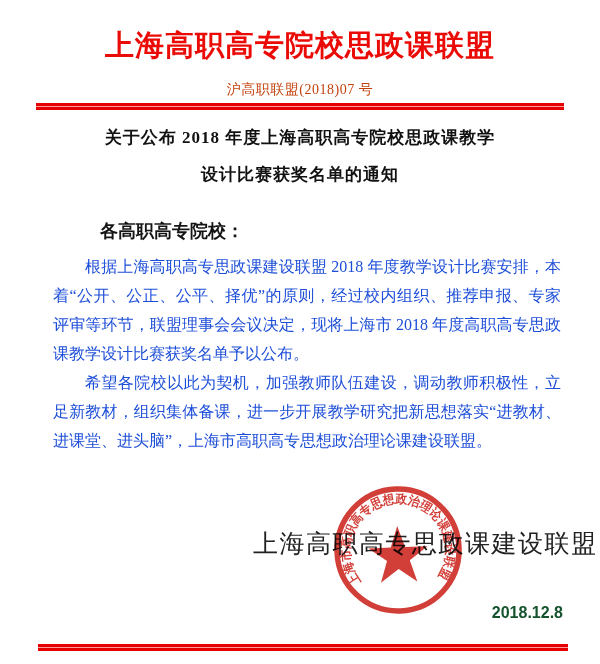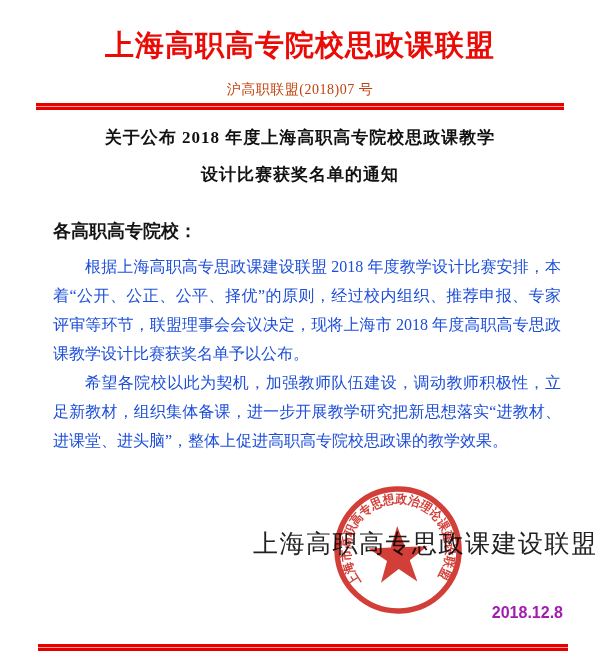--- a/index.html
+++ b/index.html
@@ -62,20 +62,21 @@
     position: absolute;
     top: 218px; left: 53px; width: 508px;
     color: #1d1d1d;
   }
   .salutation {
     font-weight: 700;
     font-size: 18px;
     line-height: 26px;
     margin-bottom: 8px;
     color: #141414;
+    margin-left: 47px;
   }
   .body-para {
     font-size: 16px;
     line-height: 29px;
     text-align: justify;
     text-indent: 2em;
     color: #1d4ed8;
   }
 
   .signature {
@@ -97,21 +98,21 @@
     opacity: 0.93;
     transform: rotate(-2deg);
   }
 
   .date {
     position: absolute;
     top: 604px; right: 37px;
     font-family: "Liberation Sans", "DejaVu Sans", sans-serif;
     font-weight: 700;
     font-size: 16px;
-    color: #a21caf;
+    color: #14532d;
     z-index: 3;
     text-align: right;
   }
 </style>
 </head>
 <body>
 
 <div class="page">
 
   <div class="org-title">上海高职高专院校思政课联盟</div>
@@ -121,21 +122,21 @@
   <div class="rule rule-top"></div>
 
   <div class="doc-title">
     <div>关于公布 2018 年度上海高职高专院校思政课教学</div>
     <div>设计比赛获奖名单的通知</div>
   </div>
 
   <div class="content">
     <div class="salutation">各高职高专院校：</div>
     <p class="body-para">根据上海高职高专思政课建设联盟 2018 年度教学设计比赛安排，本着“公开、公正、公平、择优”的原则，经过校内组织、推荐申报、专家评审等环节，联盟理事会会议决定，现将上海市 2018 年度高职高专思政课教学设计比赛获奖名单予以公布。</p>
-    <p class="body-para">希望各院校以此为契机，加强教师队伍建设，调动教师积极性，立足新教材，组织集体备课，进一步开展教学研究把新思想落实“进教材、进课堂、进头脑”，整体上促进高职高专院校思政课的教学效果。</p>
+    <p class="body-para">希望各院校以此为契机，加强教师队伍建设，调动教师积极性，立足新教材，组织集体备课，进一步开展教学研究把新思想落实“进教材、进课堂、进头脑”，上海市高职高专思想政治理论课建设联盟。</p>
   </div>
 
   <div class="signature">上海高职高专思政课建设联盟</div>
 
   <svg class="seal" viewBox="0 0 142 142" xmlns="http://www.w3.org/2000/svg">
     <defs>
       <path id="sealTextArc" d="M 33.2 102.6 A 48 48 0 1 1 108.8 102.6" fill="none"></path>
     </defs>
     <circle cx="71" cy="72" r="61" fill="none" stroke="#cf2f28" stroke-width="5.5"></circle>
     <polygon fill="#cf2f28" points="71,48 78.1,69.3 100.5,69.4 82.4,82.7 89.2,104.1 71,91 52.8,104.1 59.6,82.7 41.5,69.4 63.9,69.3"></polygon>

